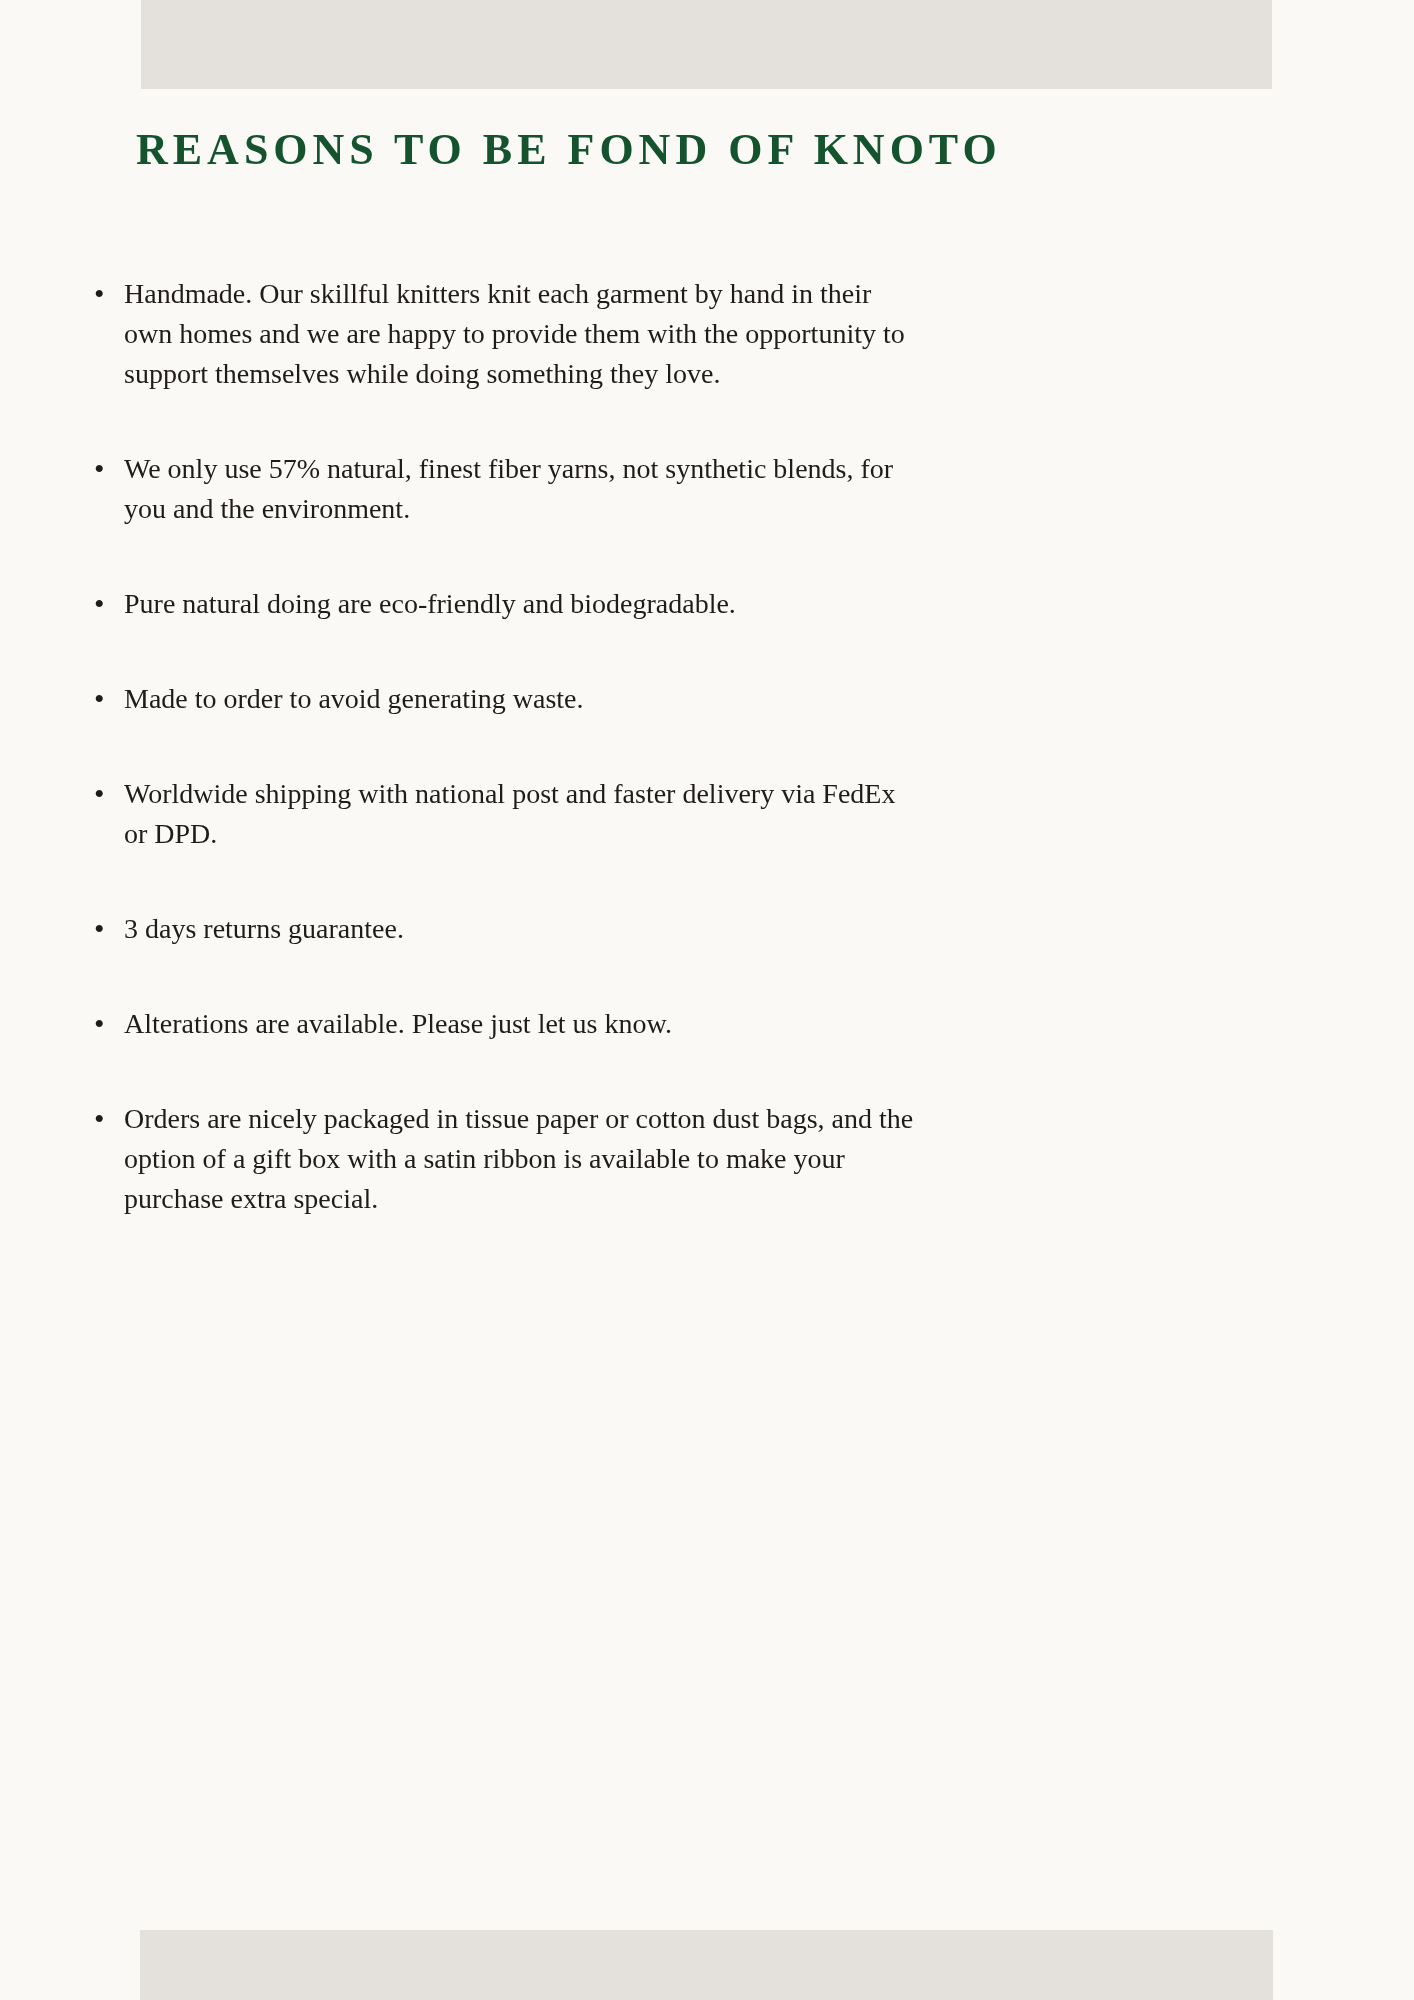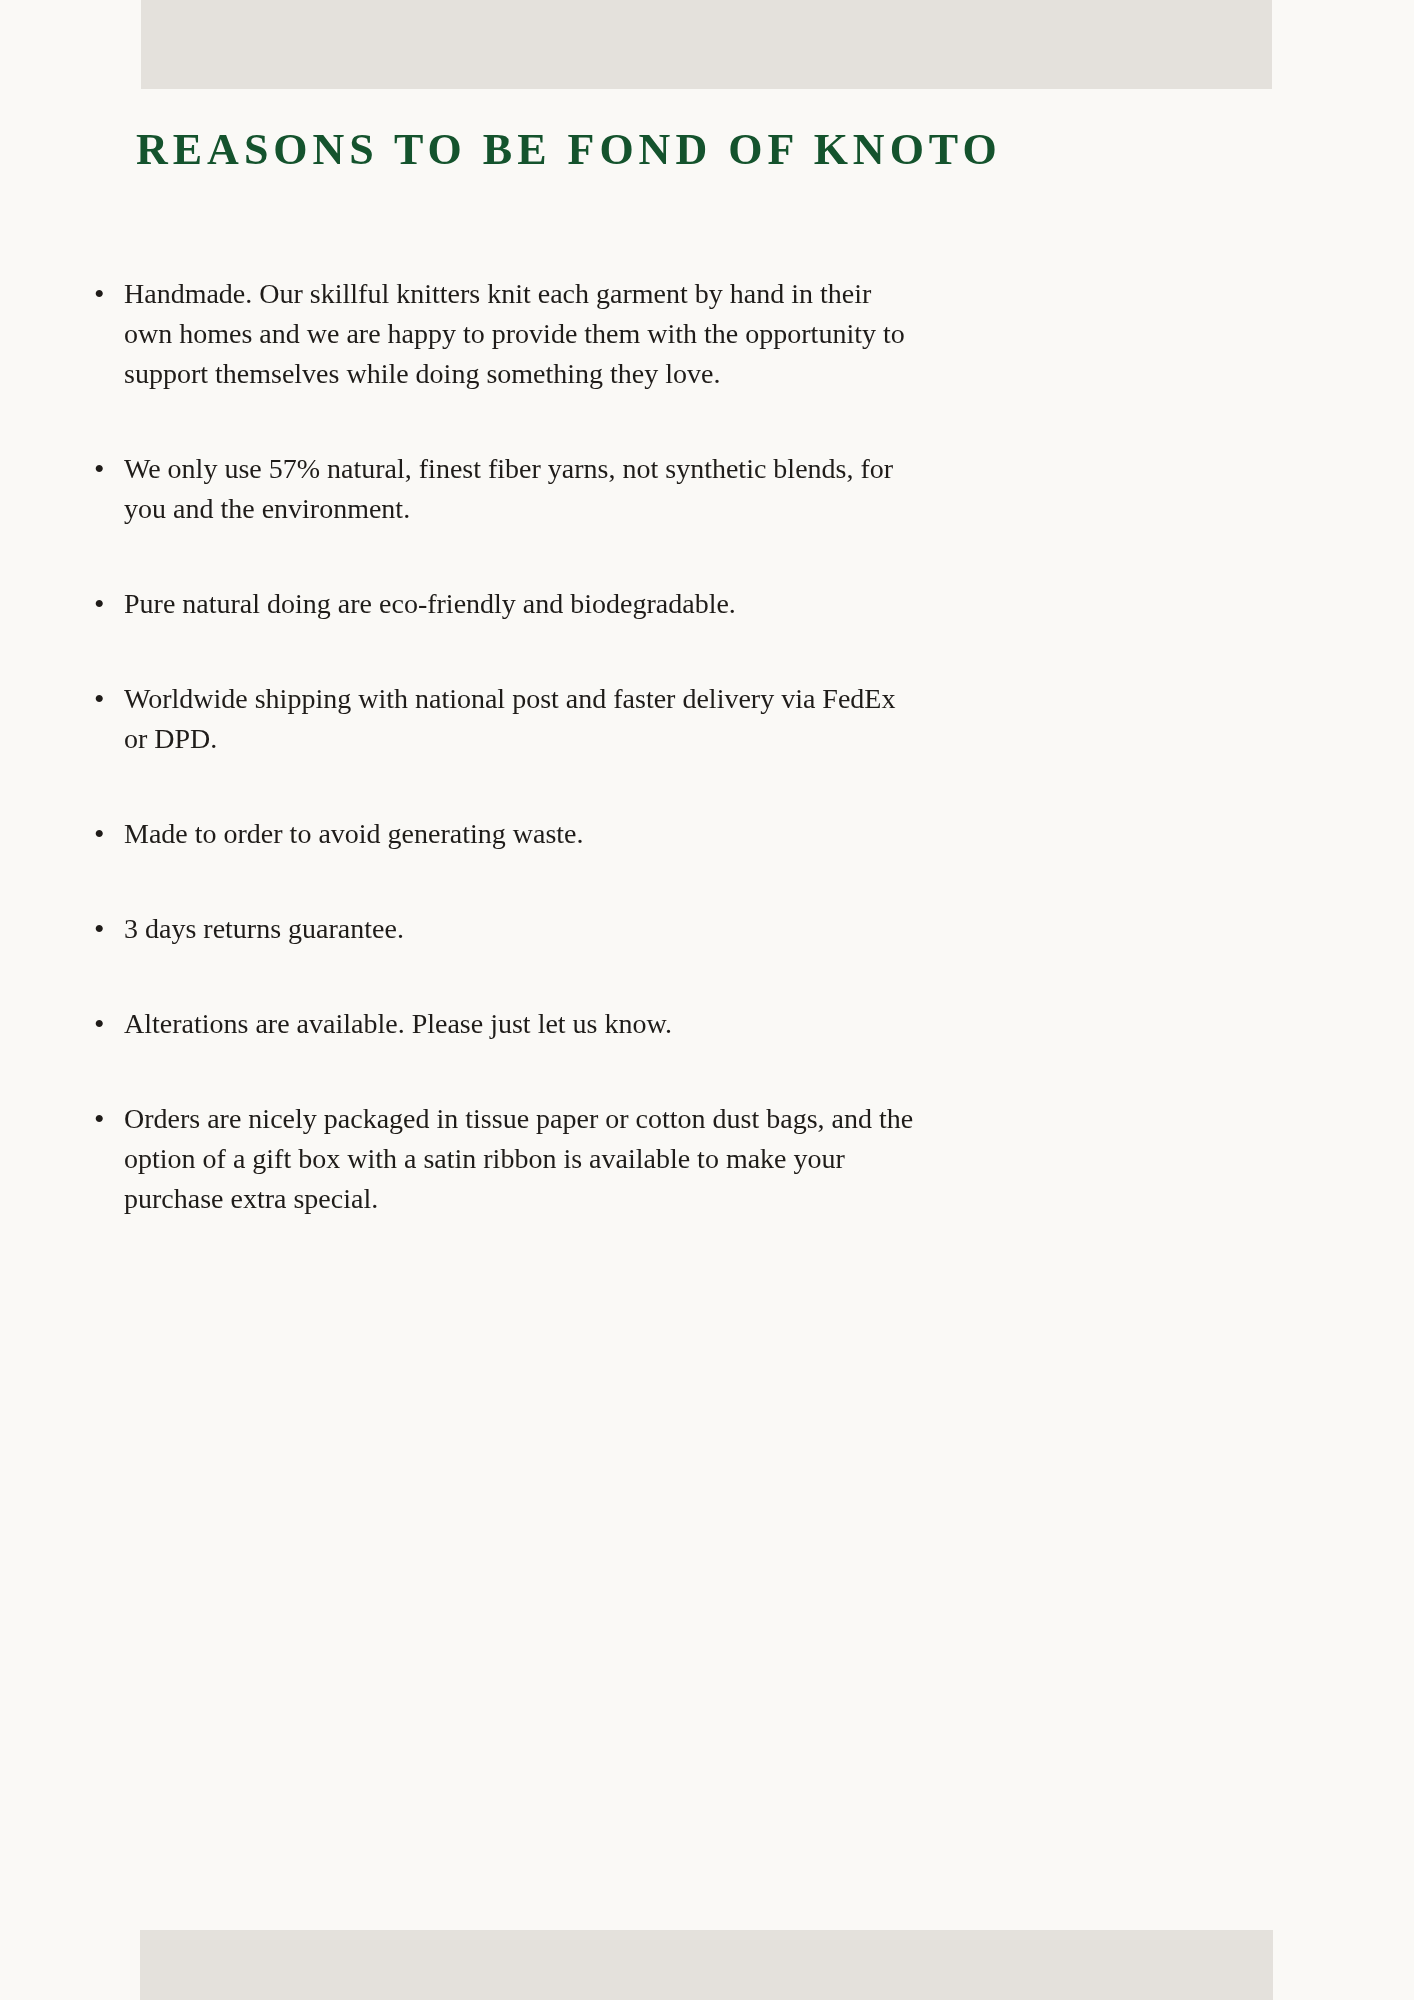--- a/index.html
+++ b/index.html
@@ -77,23 +77,23 @@
 
   <h1 class="heading">REASONS TO BE FOND OF KNOTO</h1>
 
   <ul class="reasons-list">
     <li>Handmade. Our skillful knitters knit each garment by hand in their
 own homes and we are happy to provide them with the opportunity to
 support themselves while doing something they love.</li>
     <li>We only use 57% natural, finest fiber yarns, not synthetic blends, for
 you and the environment.</li>
     <li>Pure natural doing are eco-friendly and biodegradable.</li>
+    <li>Made to order to avoid generating waste.</li>
     <li>Worldwide shipping with national post and faster delivery via FedEx
 or DPD.</li>
-    <li>Made to order to avoid generating waste.</li>
     <li>3 days returns guarantee.</li>
     <li>Alterations are available. Please just let us know.</li>
     <li>Orders are nicely packaged in tissue paper or cotton dust bags, and the
 option of a gift box with a satin ribbon is available to make your
 purchase extra special.</li>
   </ul>
 
   <div class="banner-bar bottom"></div>
 
 </div>

